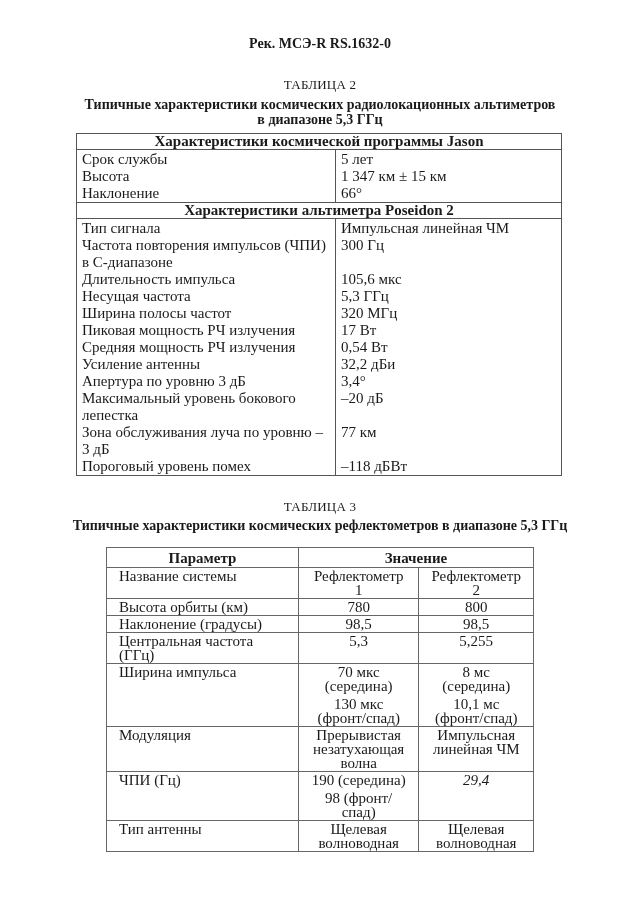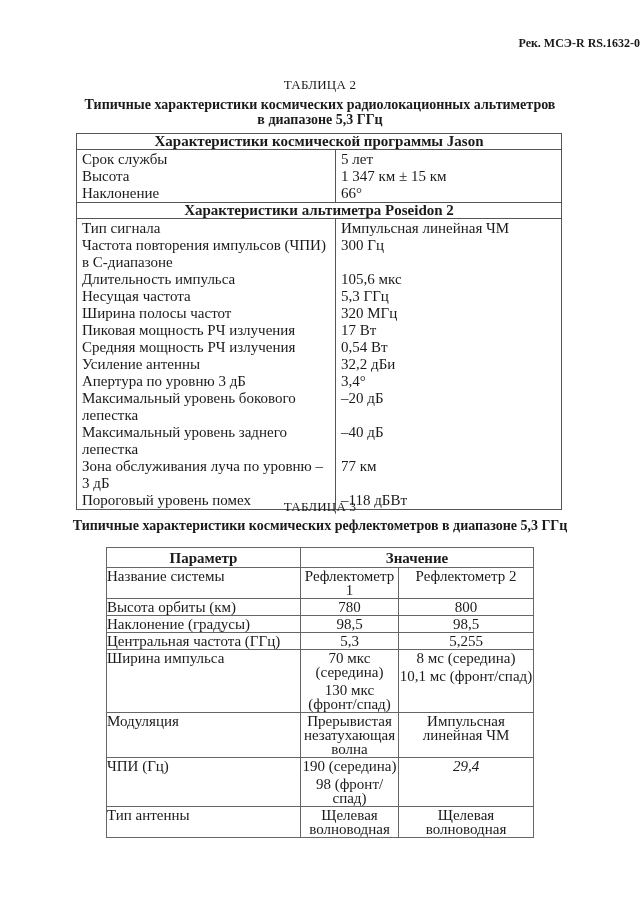--- a/index.html
+++ b/index.html
@@ -3,21 +3,21 @@
 <meta charset="utf-8">
 <style>
   html, body { margin: 0; padding: 0; background: #ffffff; }
   body {
     width: 640px; height: 905px; position: relative; overflow: hidden;
     font-family: "Liberation Serif", "DejaVu Serif", serif;
     color: #1a1a1a;
   }
   .running-header {
     position: absolute; top: 36px; left: 0; width: 640px;
-    text-align: right; font-weight: bold; font-size: 12px;
+    text-align: center; font-weight: bold; font-size: 14px;
   }
   .table-number {
     position: absolute; left: 0; width: 640px; text-align: center;
     font-size: 13px; letter-spacing: 0.2px;
   }
   .table-title {
     position: absolute; left: 0; width: 640px; text-align: center;
     font-weight: bold; font-size: 14px; line-height: 15px;
   }
   table { border-collapse: collapse; position: absolute; font-size: 15px; }
@@ -28,21 +28,21 @@
   #t2 .section td {
     text-align: center; font-weight: bold; height: 15px; line-height: 15px;
     border-top: 1.2px solid #555; border-bottom: 1.2px solid #555;
   }
   #t2 td.p { width: 248px; border-right: 1.4px solid #555; }
   #t2 tr.row td { height: 17px; line-height: 17px; }
   #t2 tr.row.first td { padding-top: 1px; }
 
   
   #t3 { left: 106px; top: 547px; width: 428px; border: 1.2px solid #666; }
-  #t3 td, #t3 th { border: 1px solid #666; line-height: 14px; padding: 1px 0; }
+  #t3 td, #t3 th { border: 1px solid #666; line-height: 14px; padding: 1px 12px; }
   #t3 th { font-weight: bold; text-align: center; height: 17px; vertical-align: middle; }
   #t3 td.v { text-align: center; }
   #t3 td.p { width: 193px; }
   #t3 td.v1 { width: 97px; }
   #t3 .line2 { display: block; margin-top: 4px; }
 </style>
 </head>
 <body>
 
 <div class="running-header">Рек. МСЭ-R RS.1632-0</div>
@@ -107,24 +107,20 @@
       </tr>
       <tr class="row">
         <td class="p">Апертура по уровню 3 дБ</td>
         <td>3,4°</td>
       </tr>
       <tr class="row">
         <td class="p">Максимальный уровень бокового лепестка</td>
         <td>–20 дБ</td>
       </tr>
       <tr class="row">
-        <td class="p">Максимальный уровень заднего лепестка</td>
-        <td>–40 дБ</td>
-      </tr>
-      <tr class="row">
         <td class="p">Зона обслуживания луча по уровню –3 дБ</td>
         <td>77 км</td>
       </tr>
       <tr class="row">
         <td class="p">Пороговый уровень помех</td>
         <td>–118 дБВт</td>
       </tr>
     </tbody>
 </table>
 

